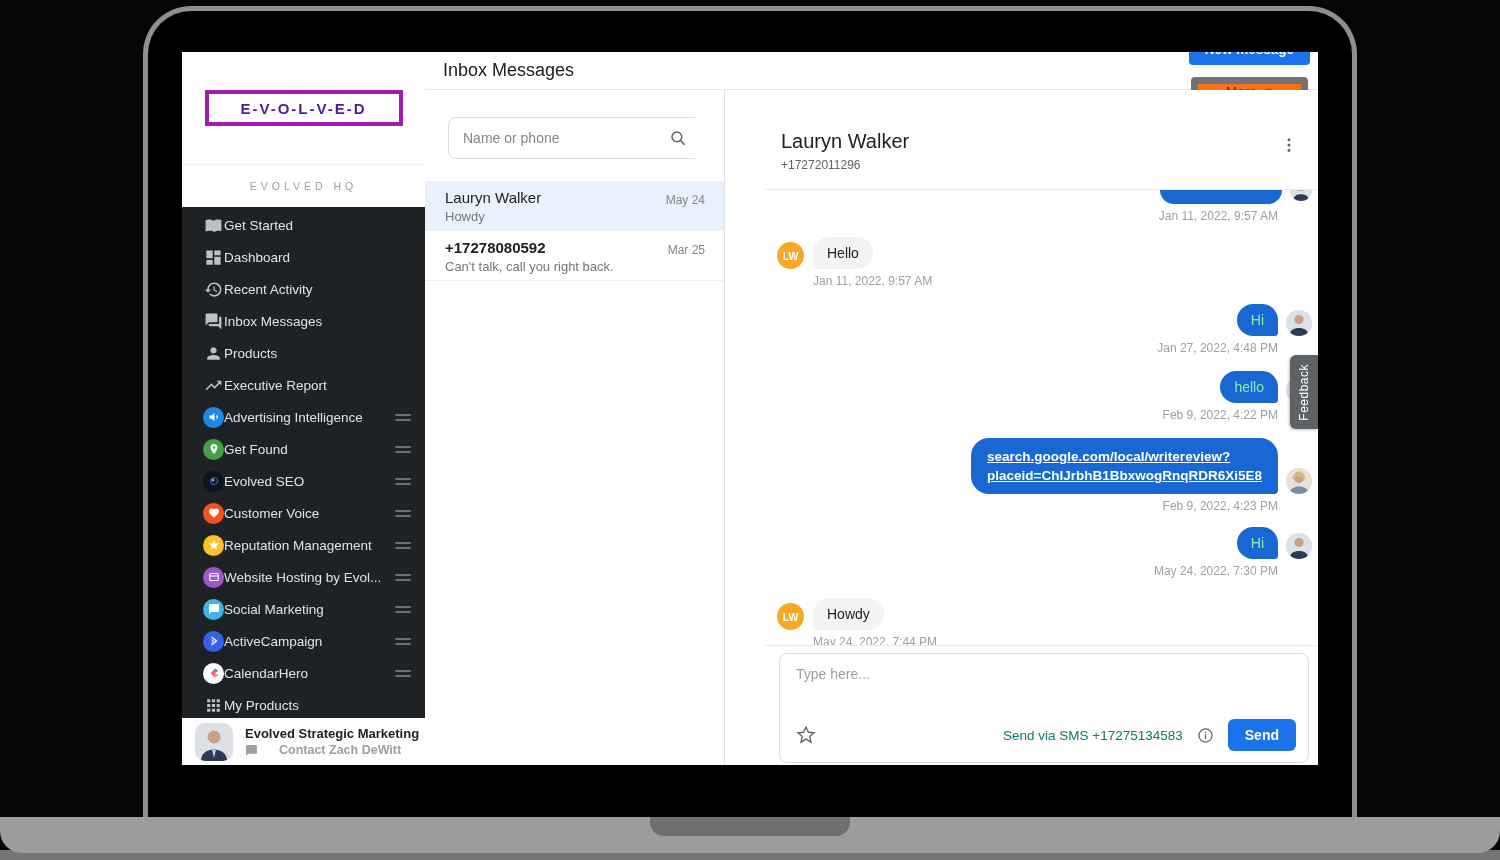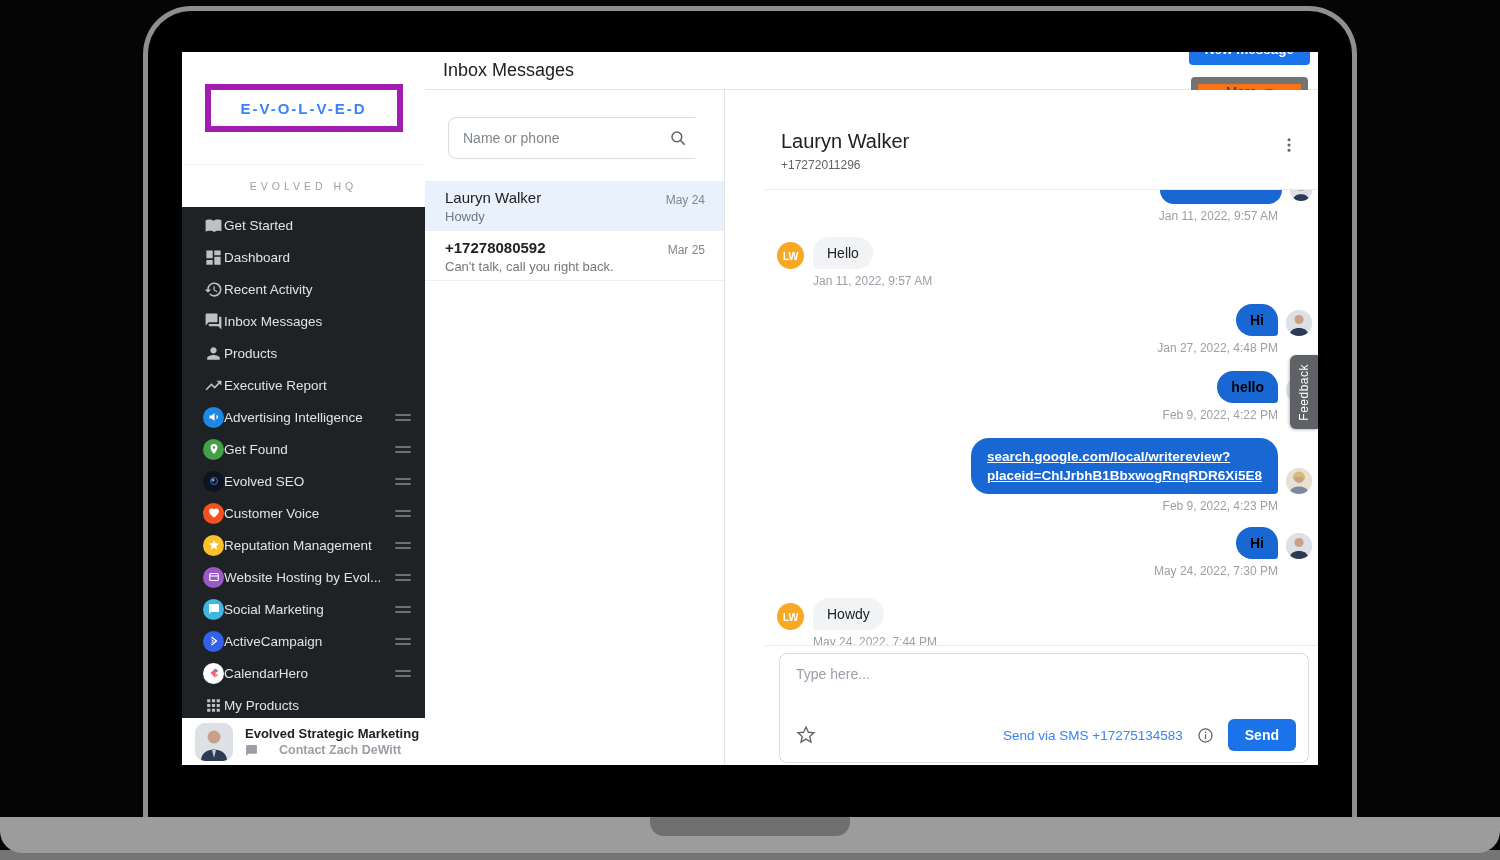--- a/index.html
+++ b/index.html
@@ -17,22 +17,22 @@
   .notch { position:absolute; left:650px; top:817px; width:200px; height:19px;
            background:#6f6f6f; border-radius:0 0 14px 14px; }
 
   
   .screen { position:absolute; left:182px; top:52px; width:1136px; height:713px;
             background:#fff; overflow:hidden; }
 
   
   .sidebar { position:absolute; left:0; top:0; width:243px; height:713px; background:#1f2225; }
   .logo-area { height:112px; background:#fff; display:flex; align-items:center; justify-content:center; }
-  .logo-box { width:198px; height:48px; border:6px solid #a21caf; display:flex; align-items:center;
-              justify-content:center; font-weight:bold; font-size:15px; letter-spacing:2px; color:#3b82f6; }
+  .logo-box { width:198px; height:36px; border:4px solid #a21caf; display:flex; align-items:center;
+              justify-content:center; font-weight:bold; font-size:15px; letter-spacing:2px; color:#4c1d95; }
   .hq-band { height:43px; background:#fff; border-top:1px solid #f1f3f4; display:flex;
              align-items:center; justify-content:center; font-size:10.5px; letter-spacing:4px; color:#9aa0a6; }
   .nav { height:511px; padding-top:2px; overflow:hidden; }
   .nav-item { height:32px; display:flex; align-items:center; padding-left:20px; padding-right:14px; cursor:pointer; }
   .nav-ic { width:22px; height:22px; display:flex; align-items:center; justify-content:center; flex:0 0 22px; }
   .nav-ic svg { width:19px; height:19px; fill:#bdc1c6; }
   .nav-label { margin-left:0; font-size:13.5px; color:#e0e2e6; white-space:nowrap; overflow:hidden; }
   .prod-ic { width:21px; height:21px; border-radius:50%; display:flex; align-items:center;
              justify-content:center; flex:0 0 21px; margin-left:1px; }
   .prod-ic svg { width:12px; height:12px; fill:#fff; }
@@ -84,21 +84,21 @@
   .chat-name { position:absolute; left:16px; top:40px; font-size:20px; color:#202124; }
   .chat-phone { position:absolute; left:16px; top:68px; font-size:12px; color:#5f6368; }
   .kebab { position:absolute; right:20px; top:46px; width:18px; height:18px; cursor:pointer;
            display:flex; align-items:center; justify-content:center; }
 
   .chat-scroll { position:relative; height:455px; overflow:hidden; }
   .msg-row { display:flex; align-items:flex-end; }
   .msg-row.out { justify-content:flex-end; padding-right:6px; }
   .msg-row.in  { justify-content:flex-start; padding-left:12px; }
   .bubble { font-size:14px; padding:7px 14px; max-width:470px; line-height:18px; }
-  .bubble.out { background:#1967d2; color:#000000; border-radius:18px 18px 4px 18px;font-weight:bold; }
+  .bubble.out { background:#1967d2; color:#86efac; border-radius:18px 18px 4px 18px; }
   .bubble.in  { background:#f1f3f4; color:#202124; border-radius:18px 18px 18px 4px; }
   .avatar { width:26px; height:26px; border-radius:50%; overflow:hidden; flex:0 0 26px; background:#dfe3e8; }
   .msg-row.out .avatar { margin-left:8px; }
   .msg-row.in .lw-avatar { margin-right:9px; }
   .lw-avatar { width:27px; height:27px; border-radius:50%; background:#f9a825; color:#fff; font-size:10.5px;
                font-weight:bold; display:flex; align-items:center; justify-content:center; flex:0 0 27px; }
   .ts { font-size:12px; color:#9aa0a6; margin-top:5px; }
   .ts.out { text-align:right; padding-right:40px; }
   .ts.in  { text-align:left; padding-left:48px; }
   .gap14 { margin-bottom:14px; } .gap16 { margin-bottom:16px; } .gap20 { margin-bottom:20px; }
@@ -115,21 +115,21 @@
   .compose-area { position:relative; height:120px; border-top:1px solid #e8eaed; }
   .compose-box { position:absolute; left:14px; right:9px; top:7px; height:110px;
                  border:1px solid #dadce0; border-radius:8px; background:#fff; }
   .compose-box textarea { position:absolute; left:16px; top:12px; width:460px; height:48px; border:none;
                           outline:none; resize:none; font-size:14px; color:#202124;
                           font-family:"Liberation Sans", sans-serif; }
   .compose-box textarea::placeholder { color:#9aa0a6; }
   .compose-bottom { position:absolute; left:16px; right:12px; bottom:11px; display:flex; align-items:center; }
   .star-ic { width:20px; height:20px; cursor:pointer; }
   .send-group { margin-left:auto; display:flex; align-items:center; gap:14px; }
-  .send-via { font-size:13.5px; color:#3b82f6; }
+  .send-via { font-size:13.5px; color:#0f766e; }
   .info-ic { width:17px; height:17px; cursor:pointer; }
   .btn-send { background:#1a73e8; color:#fff; font-size:14px; font-weight:bold; border:none; border-radius:6px;
               height:32px; padding:0 17px; cursor:pointer; font-family:"Liberation Sans", sans-serif; }
 
   
   .feedback-tab { position:absolute; right:0; top:303px; width:28px; height:74px; background:#5e6165;
                   border-radius:6px 0 0 6px; z-index:30; display:flex; align-items:center;
                   justify-content:center; cursor:pointer; box-shadow:-1px 1px 3px rgba(0,0,0,.25); }
   .feedback-tab span { writing-mode:vertical-rl; transform:rotate(180deg); color:#fff; font-size:12px;
                        letter-spacing:.5px; }

